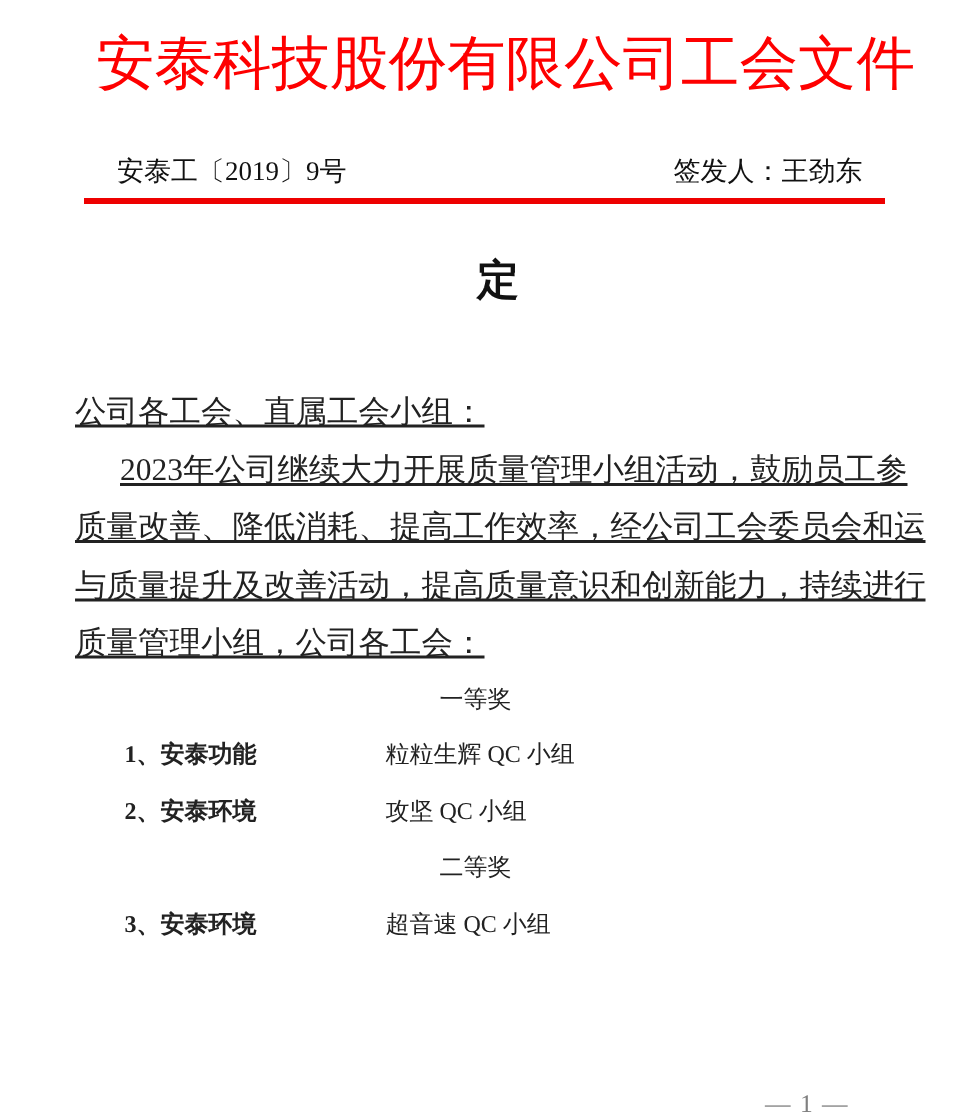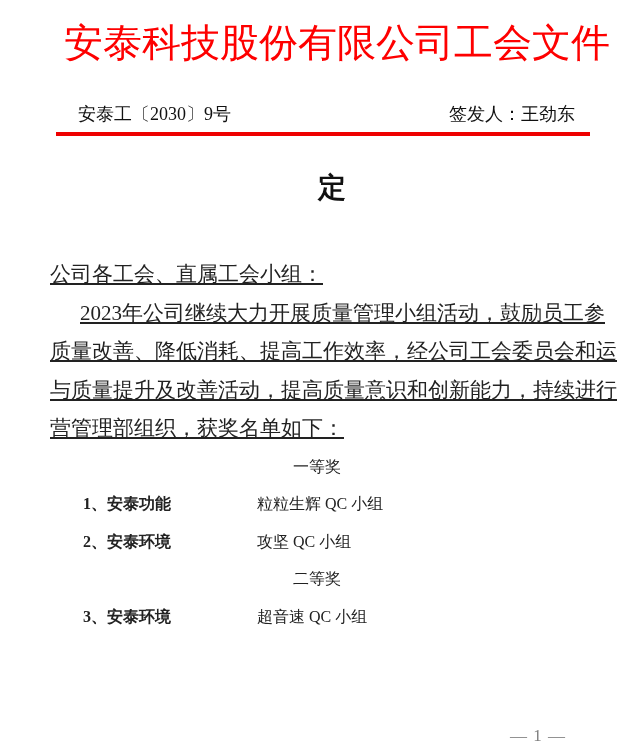--- a/index.html
+++ b/index.html
@@ -96,38 +96,38 @@
   }
 </style>
 </head>
 <body>
 
 <div class="page">
 
   <div class="doc-title">安泰科技股份有限公司工会文件</div>
 
   <div class="info-row">
-    <span>安泰工〔2030〕9号</span>
+    <span>安泰工〔2019〕9号</span>
     <span>签发人：王劲东</span>
   </div>
 
   <div class="red-rule"></div>
 
   <div class="heading">
     <div>定</div>
   </div>
 
   <div class="body-text">
 
     <div class="body-line">公司各工会、直属工会小组：</div>
 
     <div class="body-line first-indent">2023年公司继续大力开展质量管理小组活动，鼓励员工参</div>
     <div class="body-line">质量改善、降低消耗、提高工作效率，经公司工会委员会和运</div>
     <div class="body-line">与质量提升及改善活动，提高质量意识和创新能力，持续进行</div>
-    <div class="body-line">营管理部组织，获奖名单如下：</div>
+    <div class="body-line">质量管理小组，公司各工会：</div>
 
     <div class="awards-block">
 
       <div class="award-section-title">一等奖</div>
 
       <div class="award-row">
         <span class="award-left"><span>1、</span><span>安泰功能</span></span><span>粒粒生辉 QC 小组</span>
       </div>
 
       <div class="award-row">

